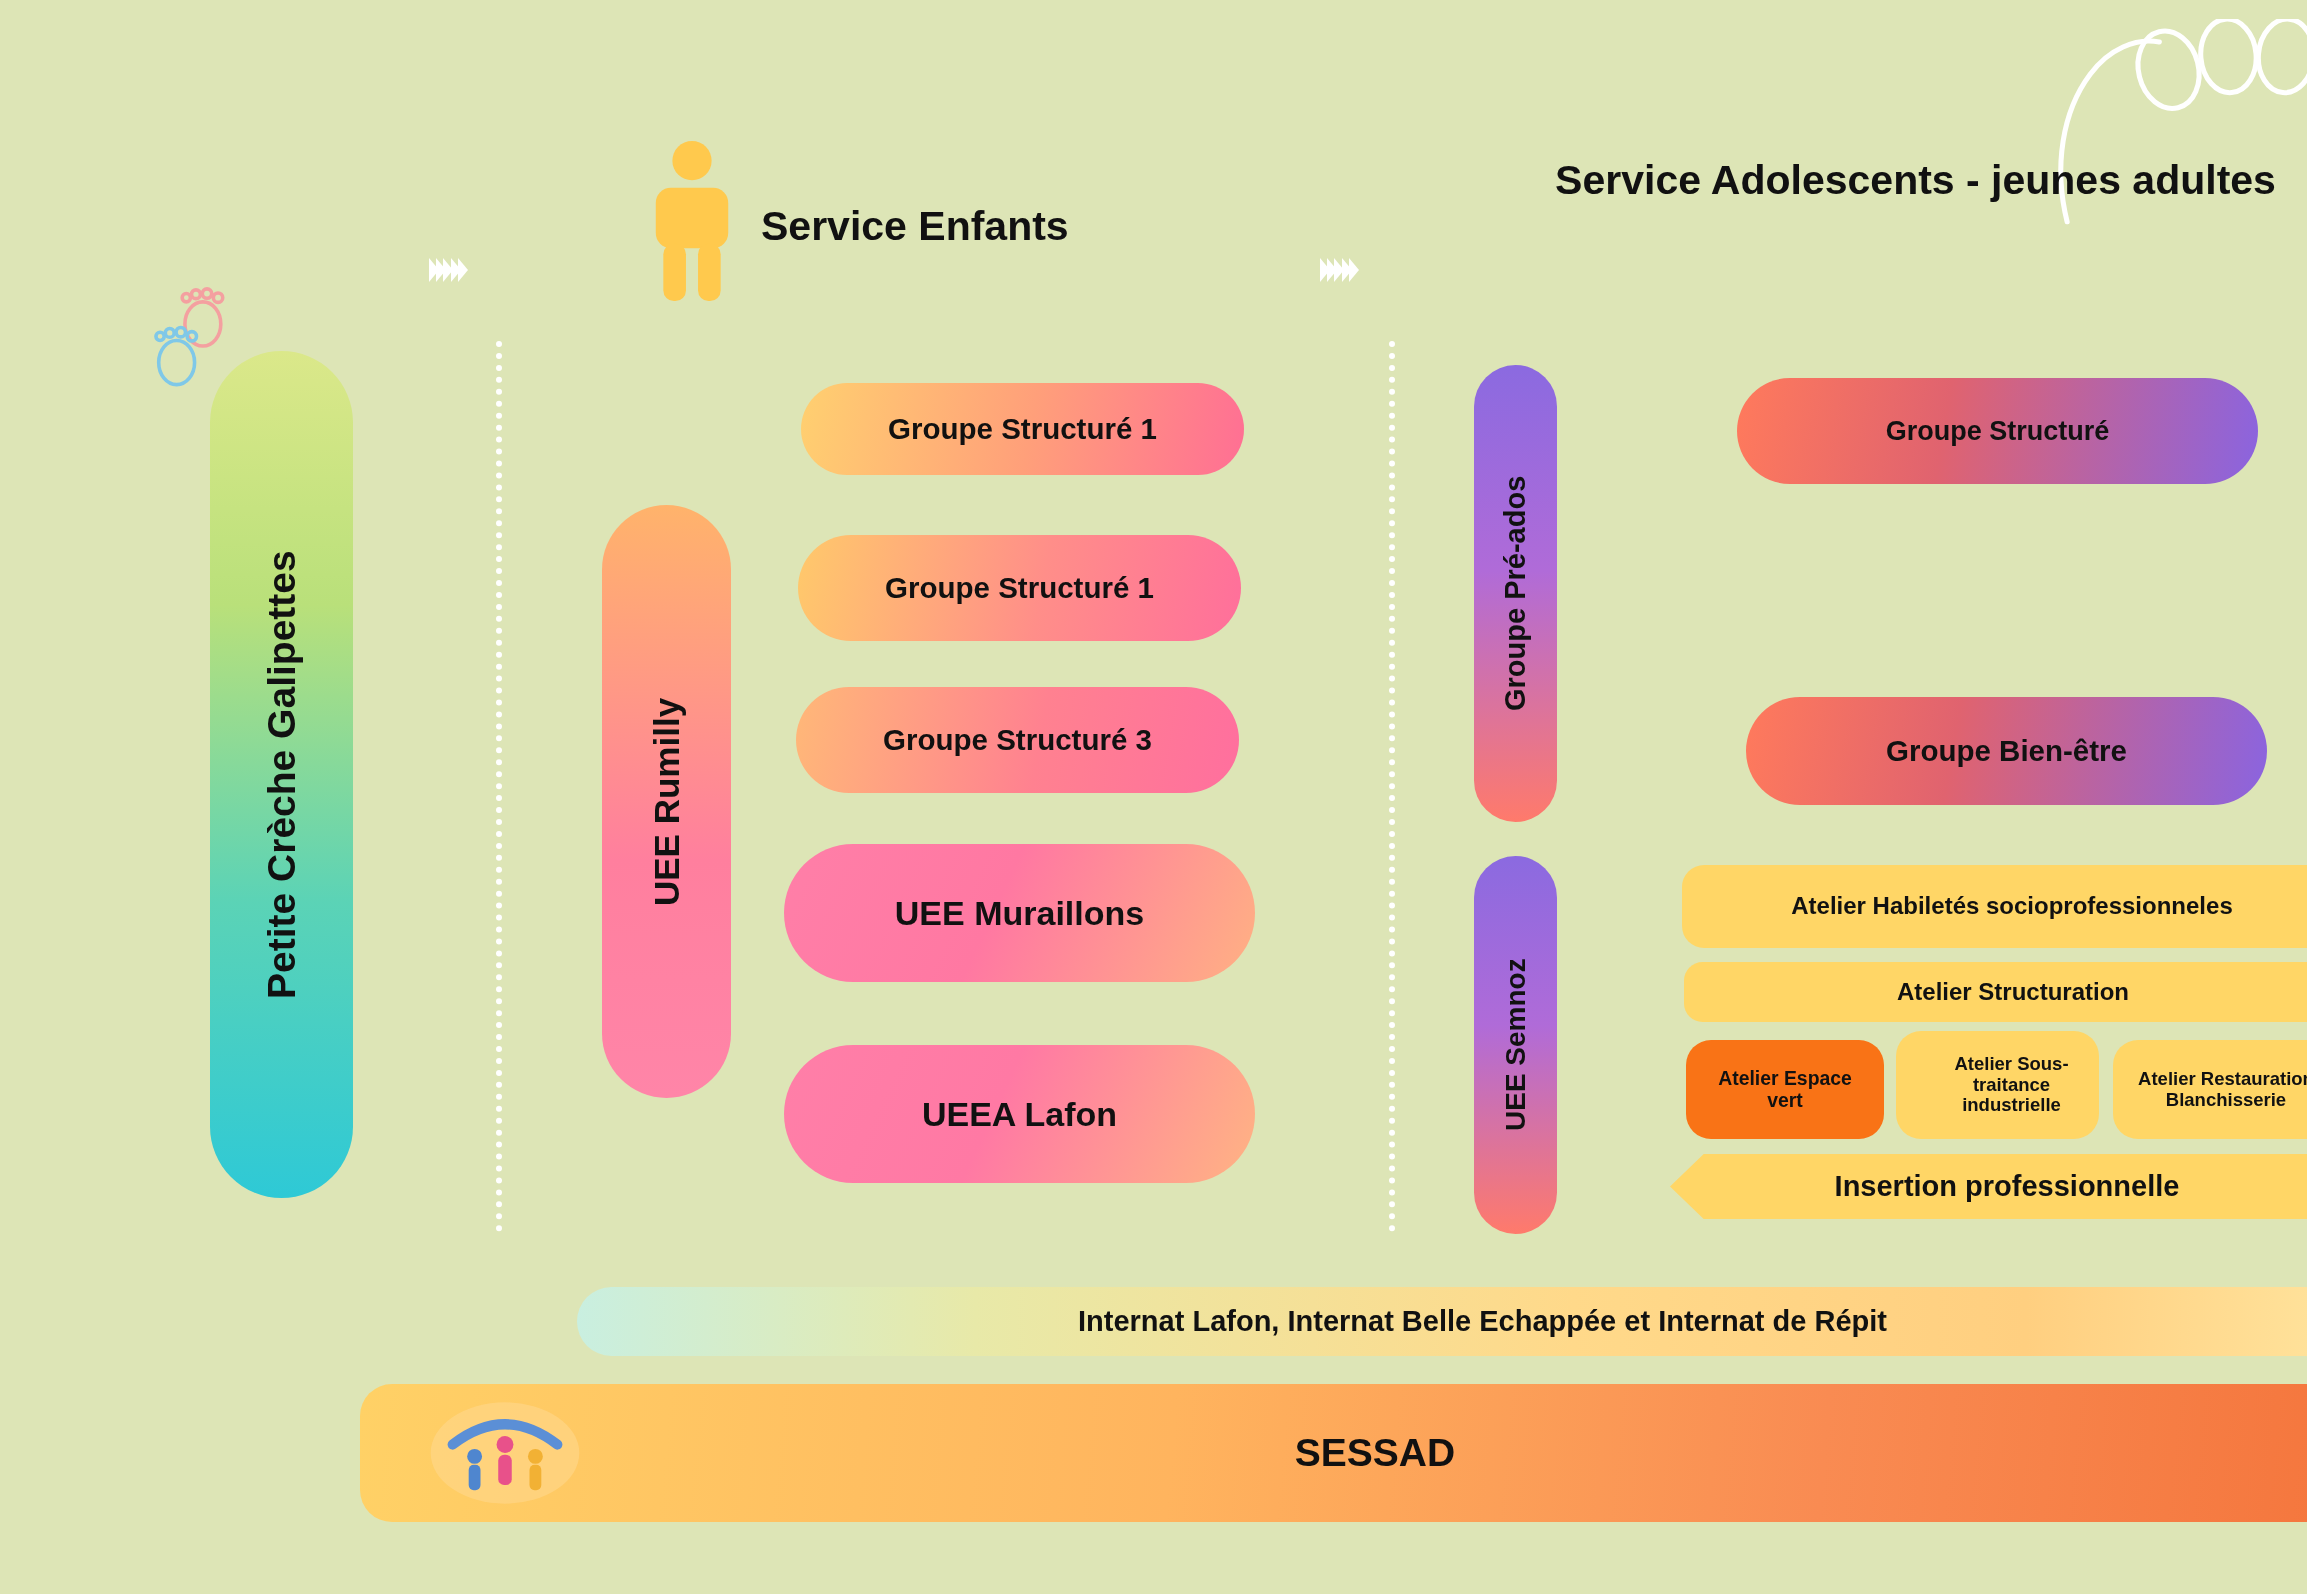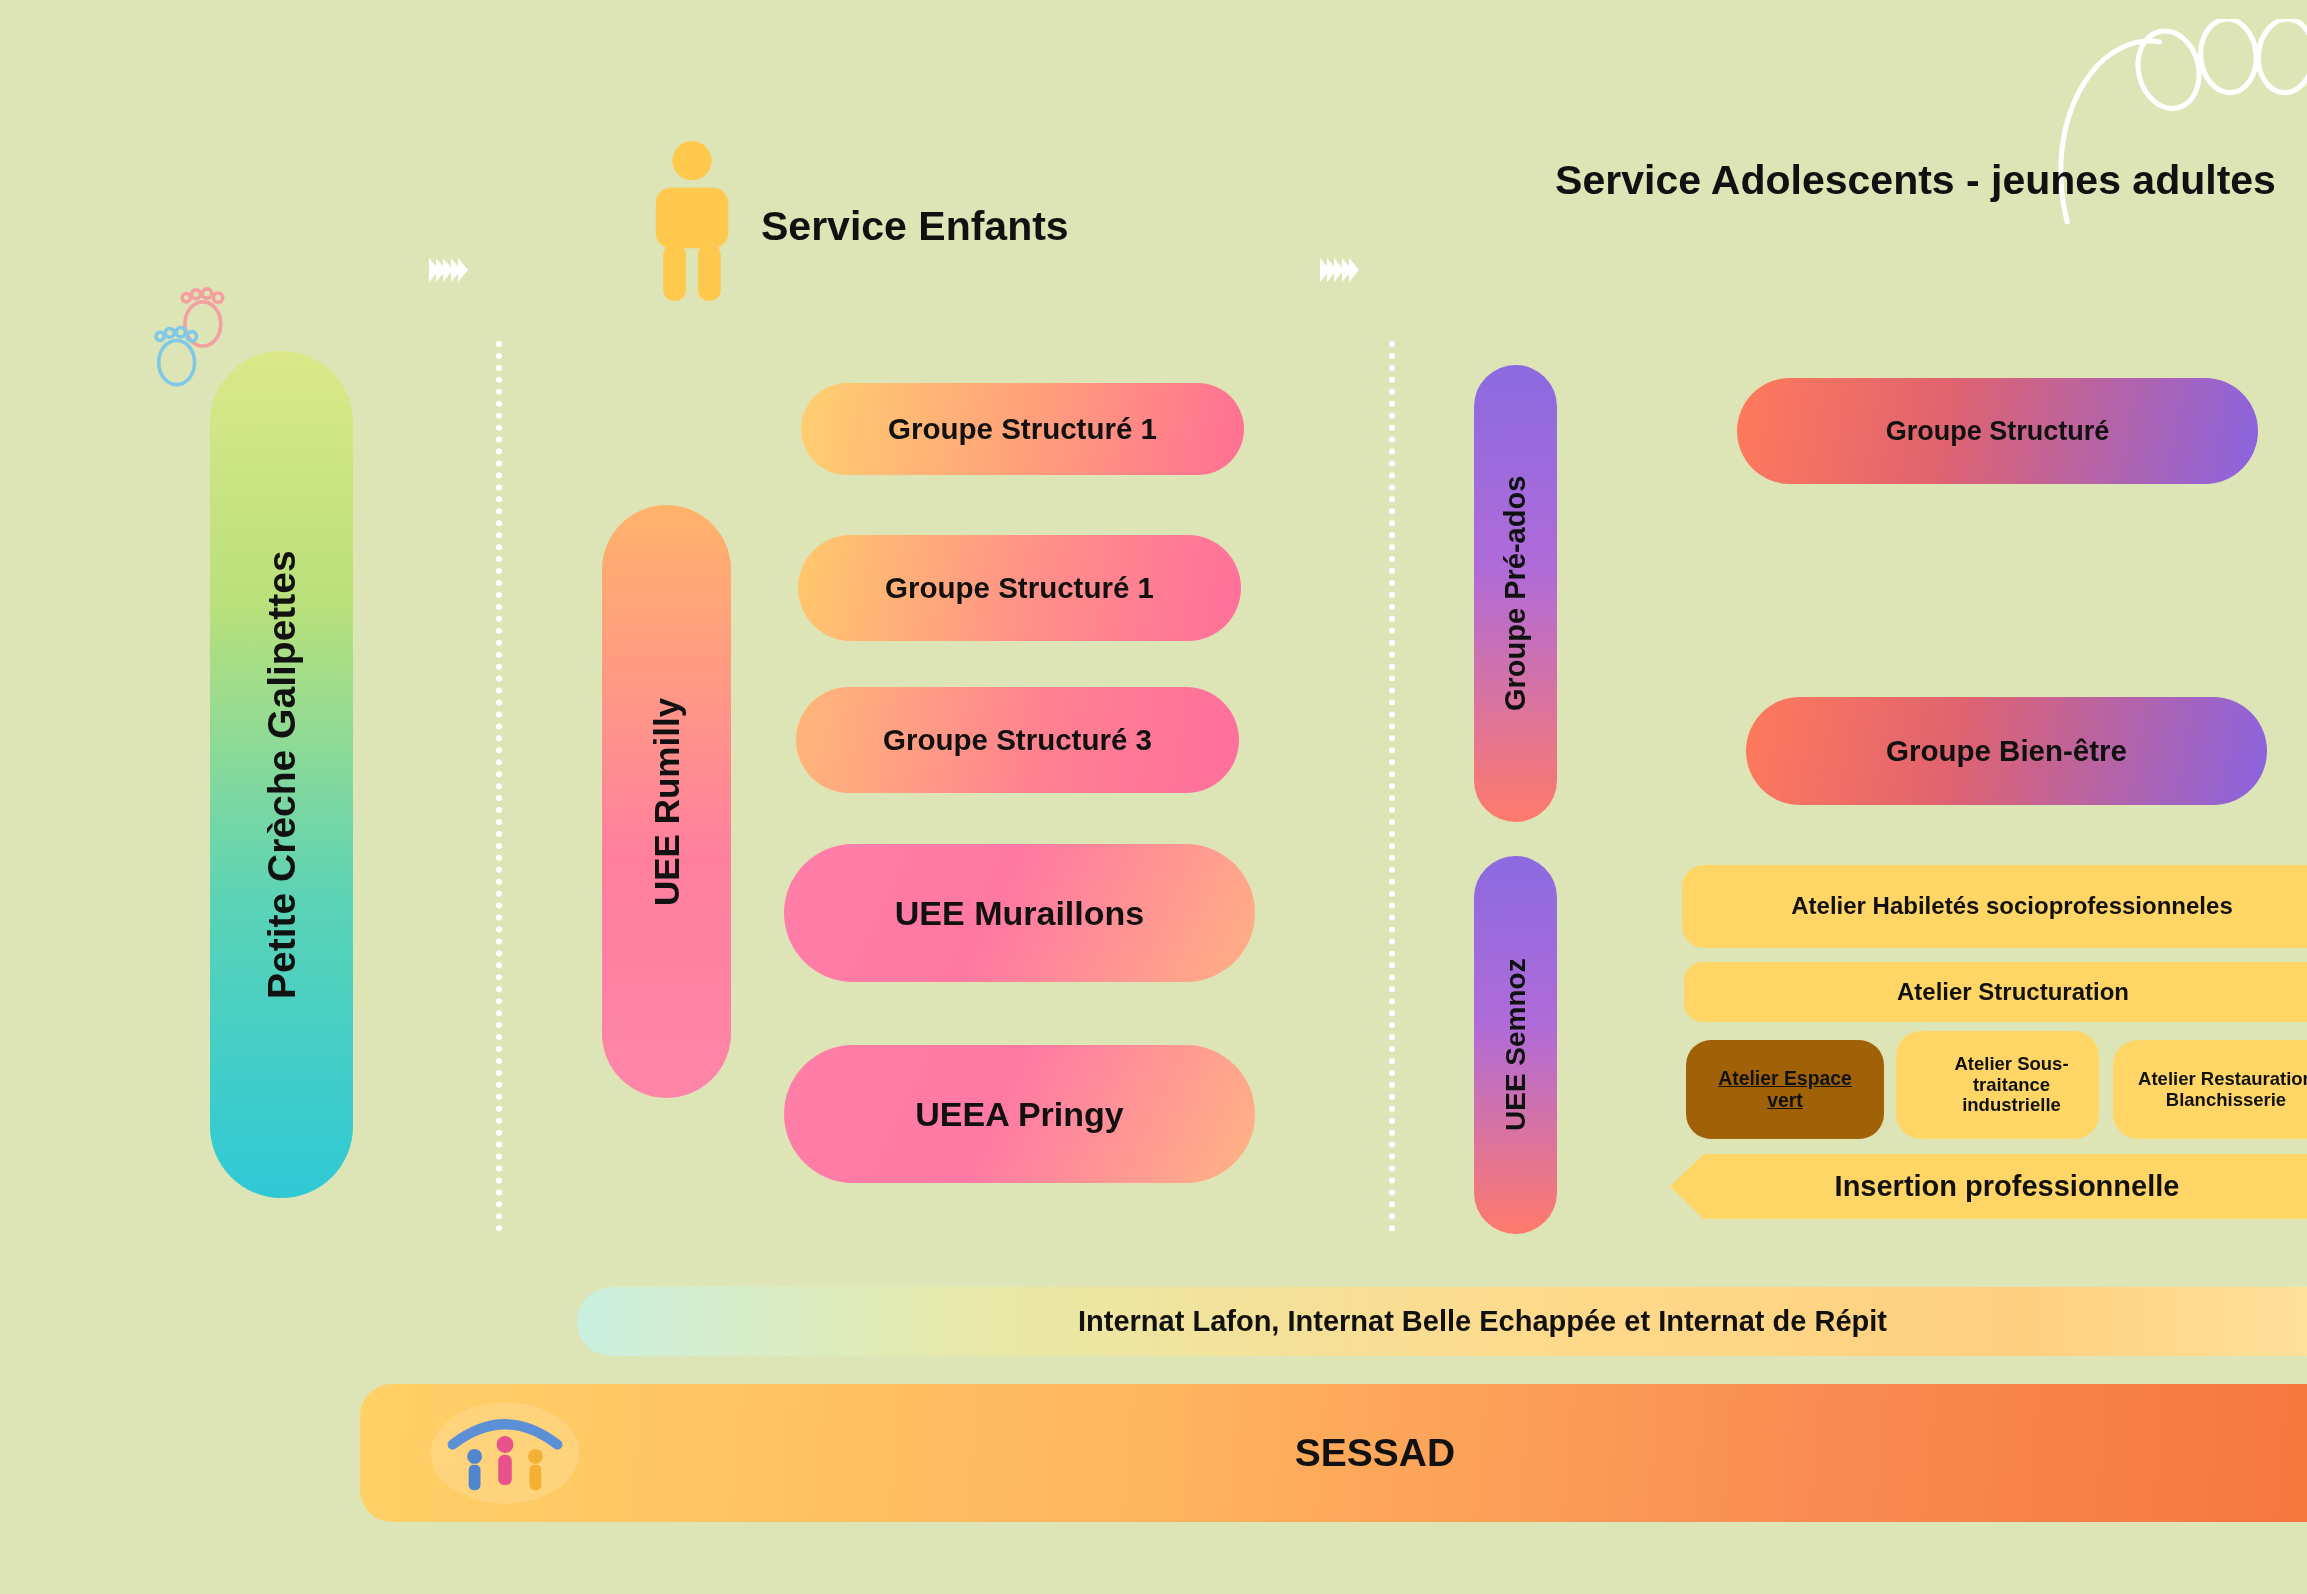--- a/index.html
+++ b/index.html
@@ -163,21 +163,21 @@
   <div class="pill" style="left:796px; top:687px; width:443px; height:106px;
               border-radius:53px; font-size:29.5px;
               background: linear-gradient(100deg,#ffb878 0%,#ff8190 55%,#ff6f9e 100%);">Groupe Structuré 3</div>
 
   <div class="pill" style="left:784px; top:844px; width:471px; height:138px;
               border-radius:69px; font-size:34px;
               background: linear-gradient(115deg,#ff7fa8 0%,#ff78a2 45%,#ffb183 100%);">UEE Muraillons</div>
 
   <div class="pill" style="left:784px; top:1045px; width:471px; height:138px;
               border-radius:69px; font-size:34px;
-              background: linear-gradient(115deg,#ff7fa8 0%,#ff79a4 45%,#ffb483 100%);">UEEA Pringy</div>
+              background: linear-gradient(115deg,#ff7fa8 0%,#ff79a4 45%,#ffb483 100%);">UEEA Lafon</div>
 
   <div class="pill vertical" style="left:1474px; top:365px; width:83px; height:457px;
               border-radius:44px; font-size:29px;
               background: linear-gradient(180deg,#ff7a6b 0%,#b06bd8 55%,#8b6ae0 100%);">Groupe Pré-ados</div>
 
   <div class="pill vertical" style="left:1474px; top:856px; width:83px; height:378px;
               border-radius:44px; font-size:28px;
               background: linear-gradient(180deg,#ff7a6b 0%,#b06bd8 55%,#8b6ae0 100%);">UEE Semnoz</div>
 
   <div class="pill" style="left:1737px; top:378px; width:521px; height:106px;
@@ -192,21 +192,21 @@
   <div class="pill" style="left:1682px; top:865px; width:660px; height:83px;
               border-radius:22px; font-size:24px;
               background:#ffd666;">Atelier Habiletés socioprofessionneles</div>
 
   <div class="pill" style="left:1684px; top:962px; width:658px; height:60px;
               border-radius:18.5px; font-size:24px;
               background:#ffd666;">Atelier Structuration</div>
 
   <div class="pill" style="left:1686px; top:1040px; width:198px; height:99px;
               border-radius:25px; font-size:19.4px;
-              background:#a16207;text-decoration:underline;">Atelier Espace vert</div>
+              background:#f97316;">Atelier Espace vert</div>
 
   <div class="pill" style="left:1896px; top:1031px; width:203px; height:108px;
               border-radius:25px; font-size:18.5px;
               background:#ffd666;padding-left:41px;">Atelier Sous-traitance industrielle</div>
 
   <div class="pill" style="left:2113px; top:1040px; width:226px; height:99px;
               border-radius:25px; font-size:18.5px;
               background:#ffd666;">Atelier Restauration Blanchisserie</div>
 
   <div style="position:absolute; left:1670px; top:1154px; width:674px; height:65px;

